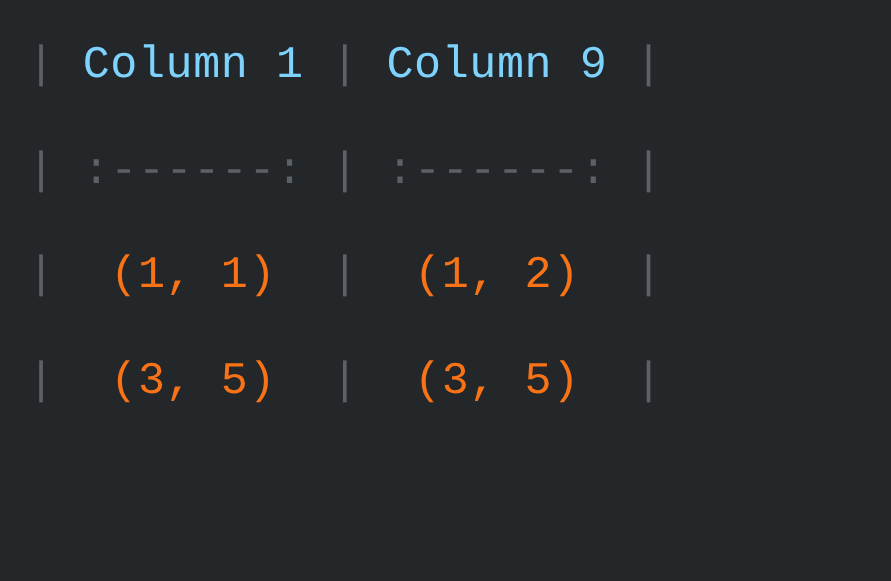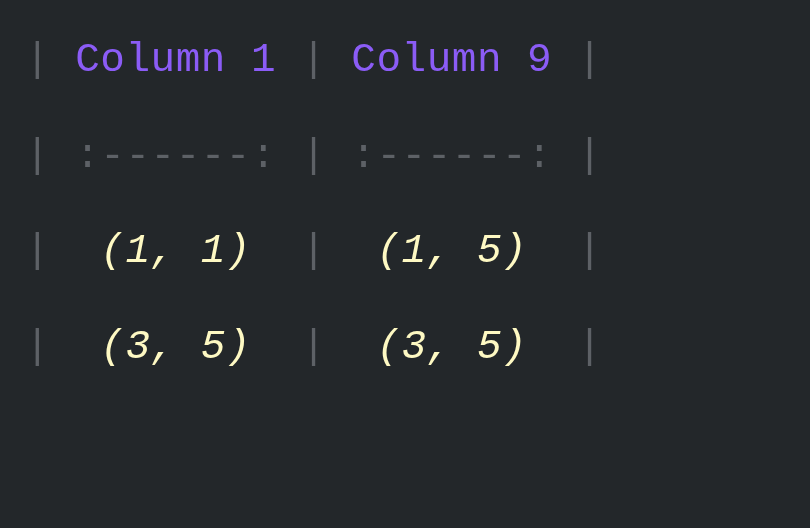--- a/index.html
+++ b/index.html
@@ -26,31 +26,30 @@
       letter-spacing: 0.5px;
       margin-bottom: 34px;
     }
     .line:last-child {
       margin-bottom: 0;
     }
     .pipe {
       color: #5d6166;
     }
     .header-text {
-      color: #8b5cf6;
+      color: #7dd3fc;
     }
     .separator {
       color: #5d6166;
     }
     .cell-text {
-      color: #fef9c3;
-      font-style: italic;
+      color: #f97316;
     }
   </style>
 </head>
 <body>
 
 <div class="code-block">
   <div class="line"><span class="pipe">|</span><span class="header-text"> Column 1 </span><span class="pipe">|</span><span class="header-text"> Column 9 </span><span class="pipe">|</span></div>
   <div class="line"><span class="pipe">|</span><span class="separator"> :------: </span><span class="pipe">|</span><span class="separator"> :------: </span><span class="pipe">|</span></div>
-  <div class="line"><span class="pipe">|</span><span class="cell-text">  (1, 1)  </span><span class="pipe">|</span><span class="cell-text">  (1, 5)  </span><span class="pipe">|</span></div>
+  <div class="line"><span class="pipe">|</span><span class="cell-text">  (1, 1)  </span><span class="pipe">|</span><span class="cell-text">  (1, 2)  </span><span class="pipe">|</span></div>
   <div class="line"><span class="pipe">|</span><span class="cell-text">  (3, 5)  </span><span class="pipe">|</span><span class="cell-text">  (3, 5)  </span><span class="pipe">|</span></div>
 </div>
 
 </body></html>

